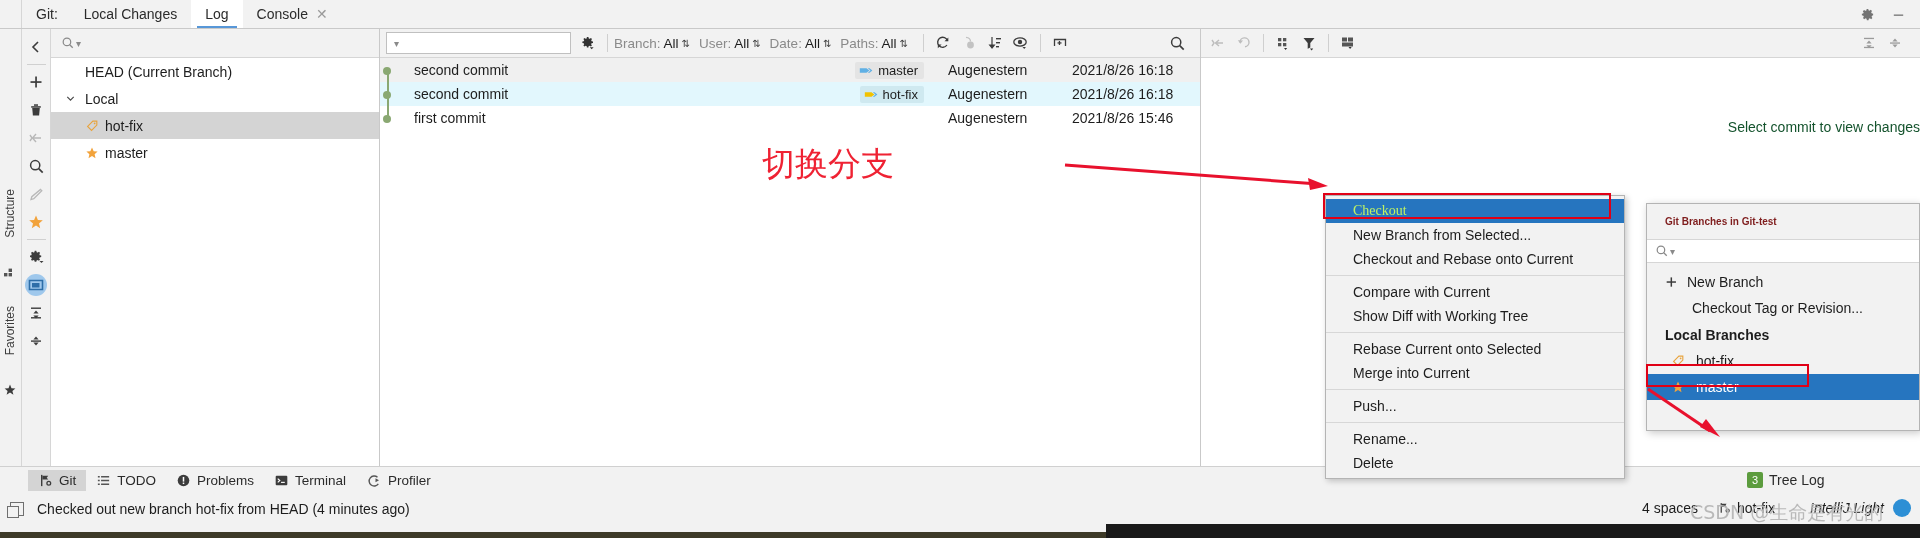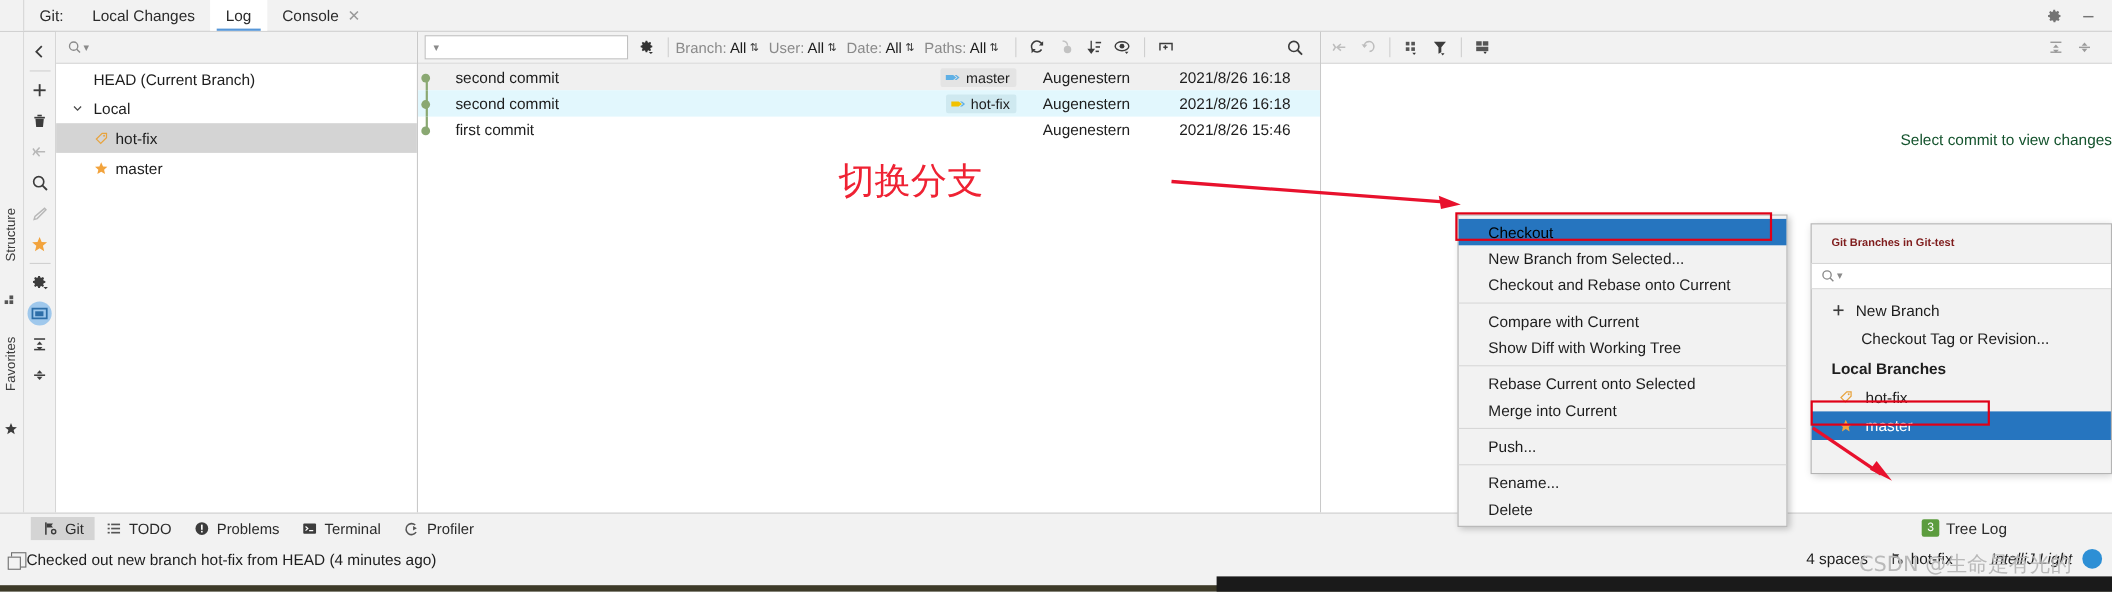--- a/index.html
+++ b/index.html
@@ -127,21 +127,21 @@
     color: #14532d; font-size: 14px;
   }
 
   
   .ctxmenu {
     position: absolute; left: 1325px; top: 195px; width: 300px;
     background: #f2f2f2; border: 1px solid #b4b4b4; box-shadow: 2px 2px 6px rgba(0,0,0,.22);
     padding: 3px 0; z-index: 40;
   }
   .ctxitem { height: 24px; display: flex; align-items: center; padding-left: 27px; font-size: 14px; color: #1d1d1d; white-space: nowrap; }
-  .ctxitem.hl { background: #2675bf; color: #000000; }
+  .ctxitem.hl { background: #2675bf; color: #bef264; font-family: Liberation Serif, serif; }
   .ctxsep { height: 1px; background: #d7d7d7; margin: 4px 0; }
   .redbox {
     position: absolute; left: 1323px; top: 193px; width: 288px; height: 26px;
     border: 2px solid #e00016; z-index: 45; pointer-events: none;
   }
 
   
   .gbpopup {
     position: absolute; left: 1646px; top: 203px; width: 274px; height: 228px;
     background: #f2f2f2; border: 1px solid #b4b4b4; box-shadow: 2px 2px 8px rgba(0,0,0,.22); z-index: 50;
@@ -158,21 +158,21 @@
   .botbar {
     position: absolute; left: 0; top: 466px; width: 1920px; height: 28px;
     background: #f2f2f2; border-top: 1px solid #d0d0d0; display: flex; align-items: center; padding-left: 28px;
   }
   .botbtn { display: flex; align-items: center; gap: 6px; padding: 3px 10px; font-size: 13.5px; color: #2b2b2b; }
   .botbtn.active { background: #d4d4d4; }
 
   
   .statusline {
     position: absolute; left: 0; top: 494px; width: 1920px; height: 30px;
-    display: flex; align-items: center; padding-left: 10px; gap: 0; font-size: 14px; color: #1d1d1d;
+    display: flex; align-items: center; padding-left: 10px; gap: 13px; font-size: 14px; color: #1d1d1d;
   }
   .statusline .sq { width: 14px; height: 14px; border: 1px solid #6f6f6f; position: relative; }
   .statusline .sq::after { content:""; position:absolute; left:-4px; top:3px; width: 10px; height: 10px; border: 1px solid #6f6f6f; background: #f2f2f2; }
 
   .eventlog { position: absolute; left: 1747px; top: 472px; display: flex; align-items: center; gap: 6px; font-size: 14px; color: #2b2b2b; z-index: 30; }
   .evbadge { width: 16px; height: 16px; background: #5c9c3e; color: #fff; font-size: 11px; display:flex; align-items:center; justify-content:center; border-radius: 2px; }
 
   .statusbar2 { position: absolute; left: 0; top: 494px; width: 1920px; height: 30px; }
   .sb-item { position: absolute; display: flex; align-items: center; gap: 5px; font-size: 14px; color: #1d1d1d; white-space: nowrap; }
 

